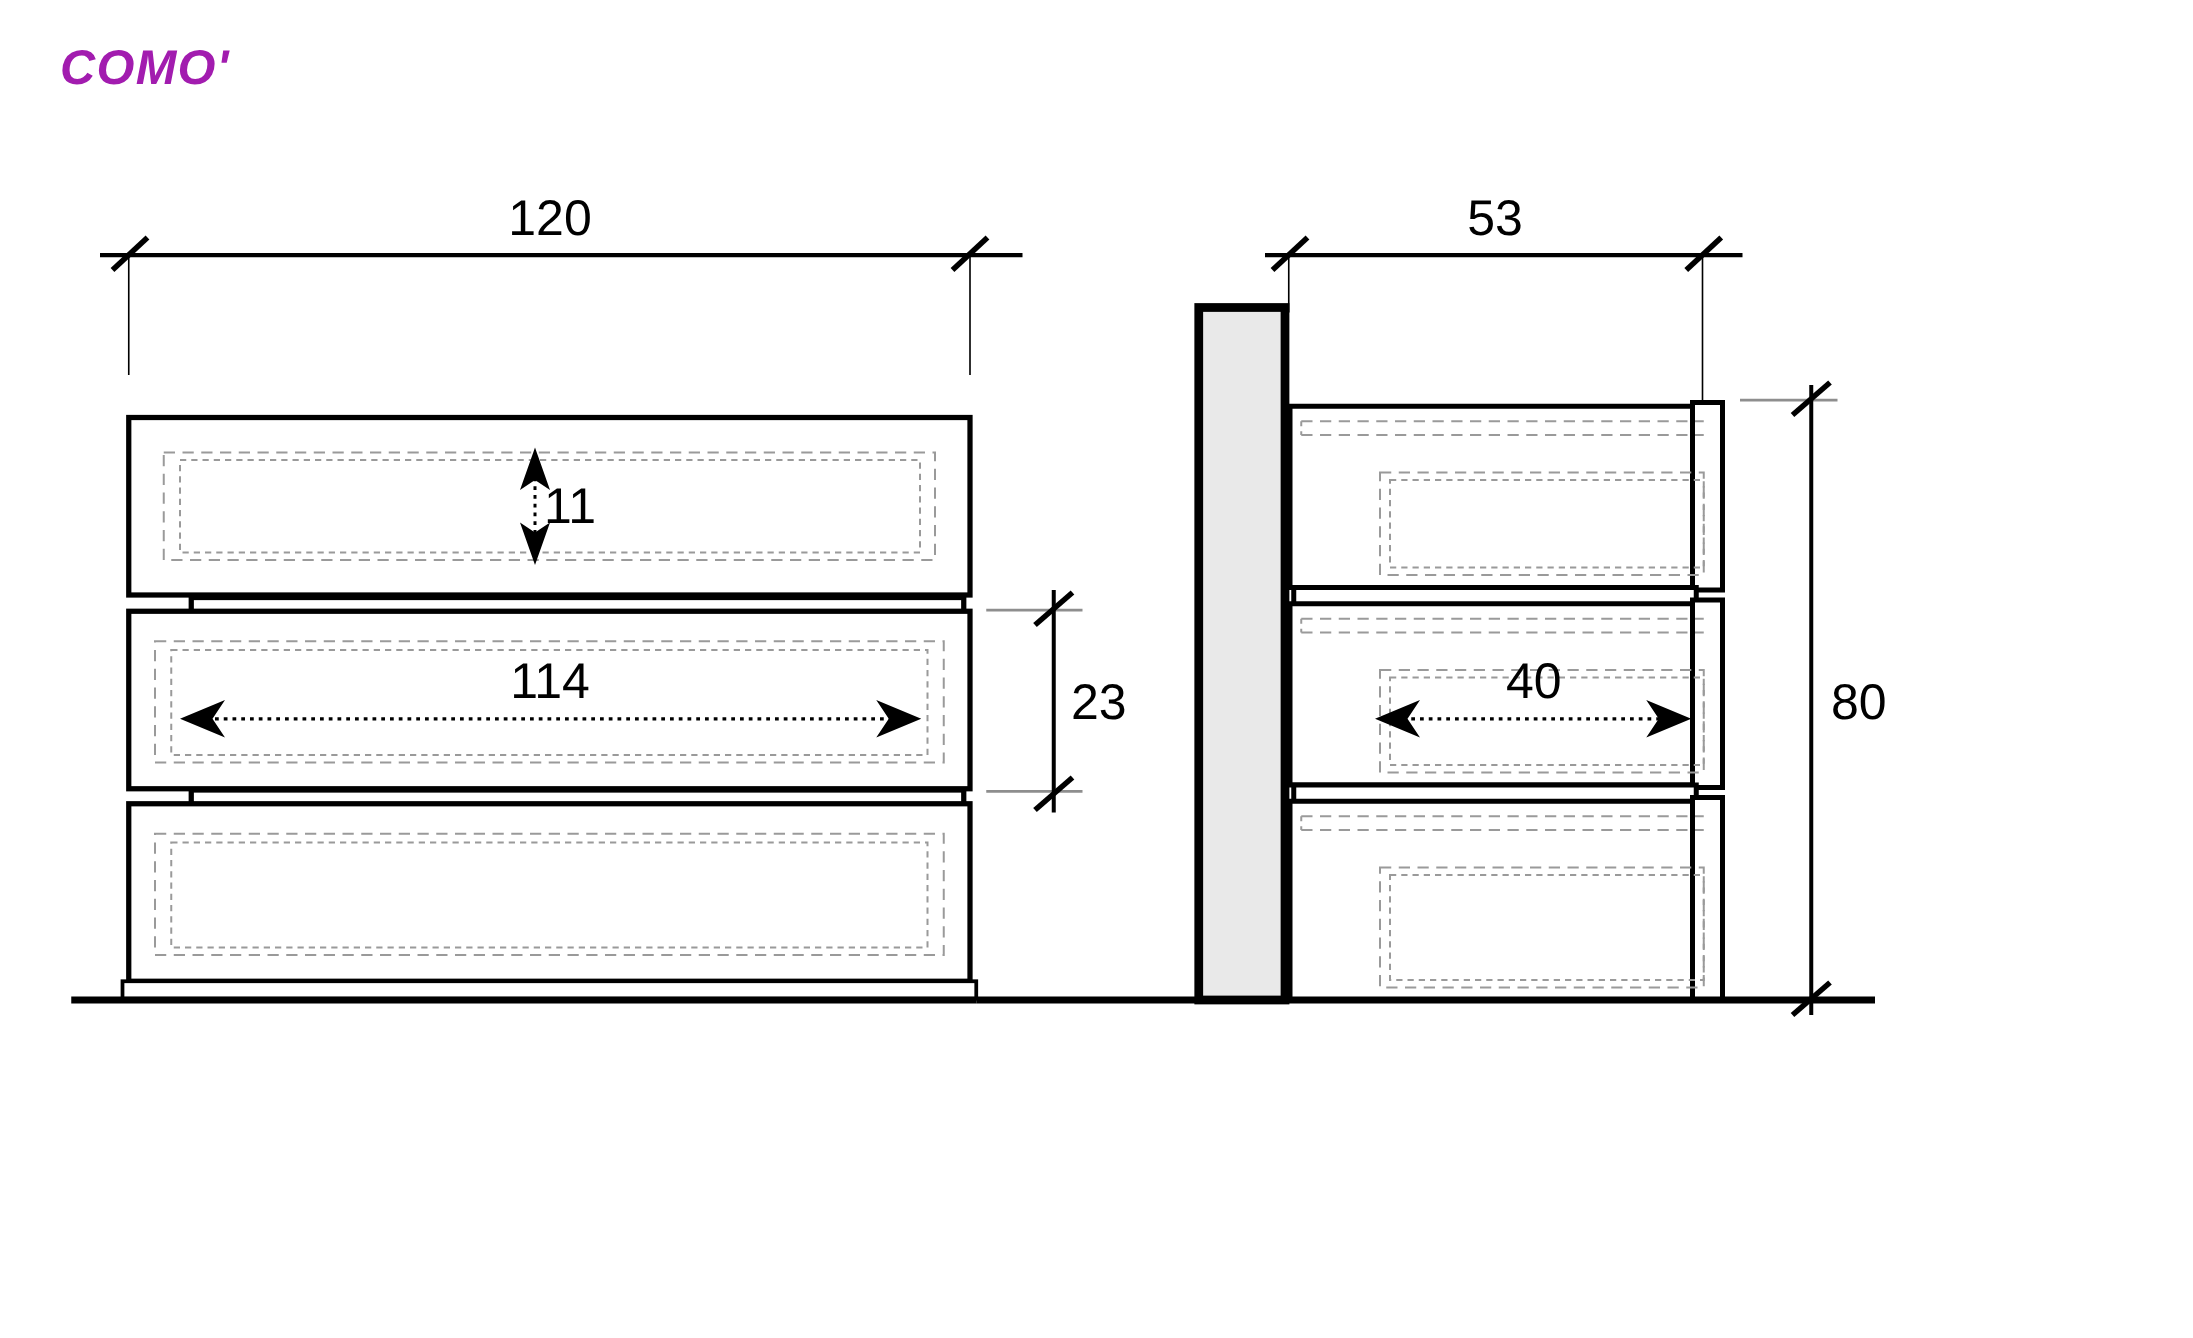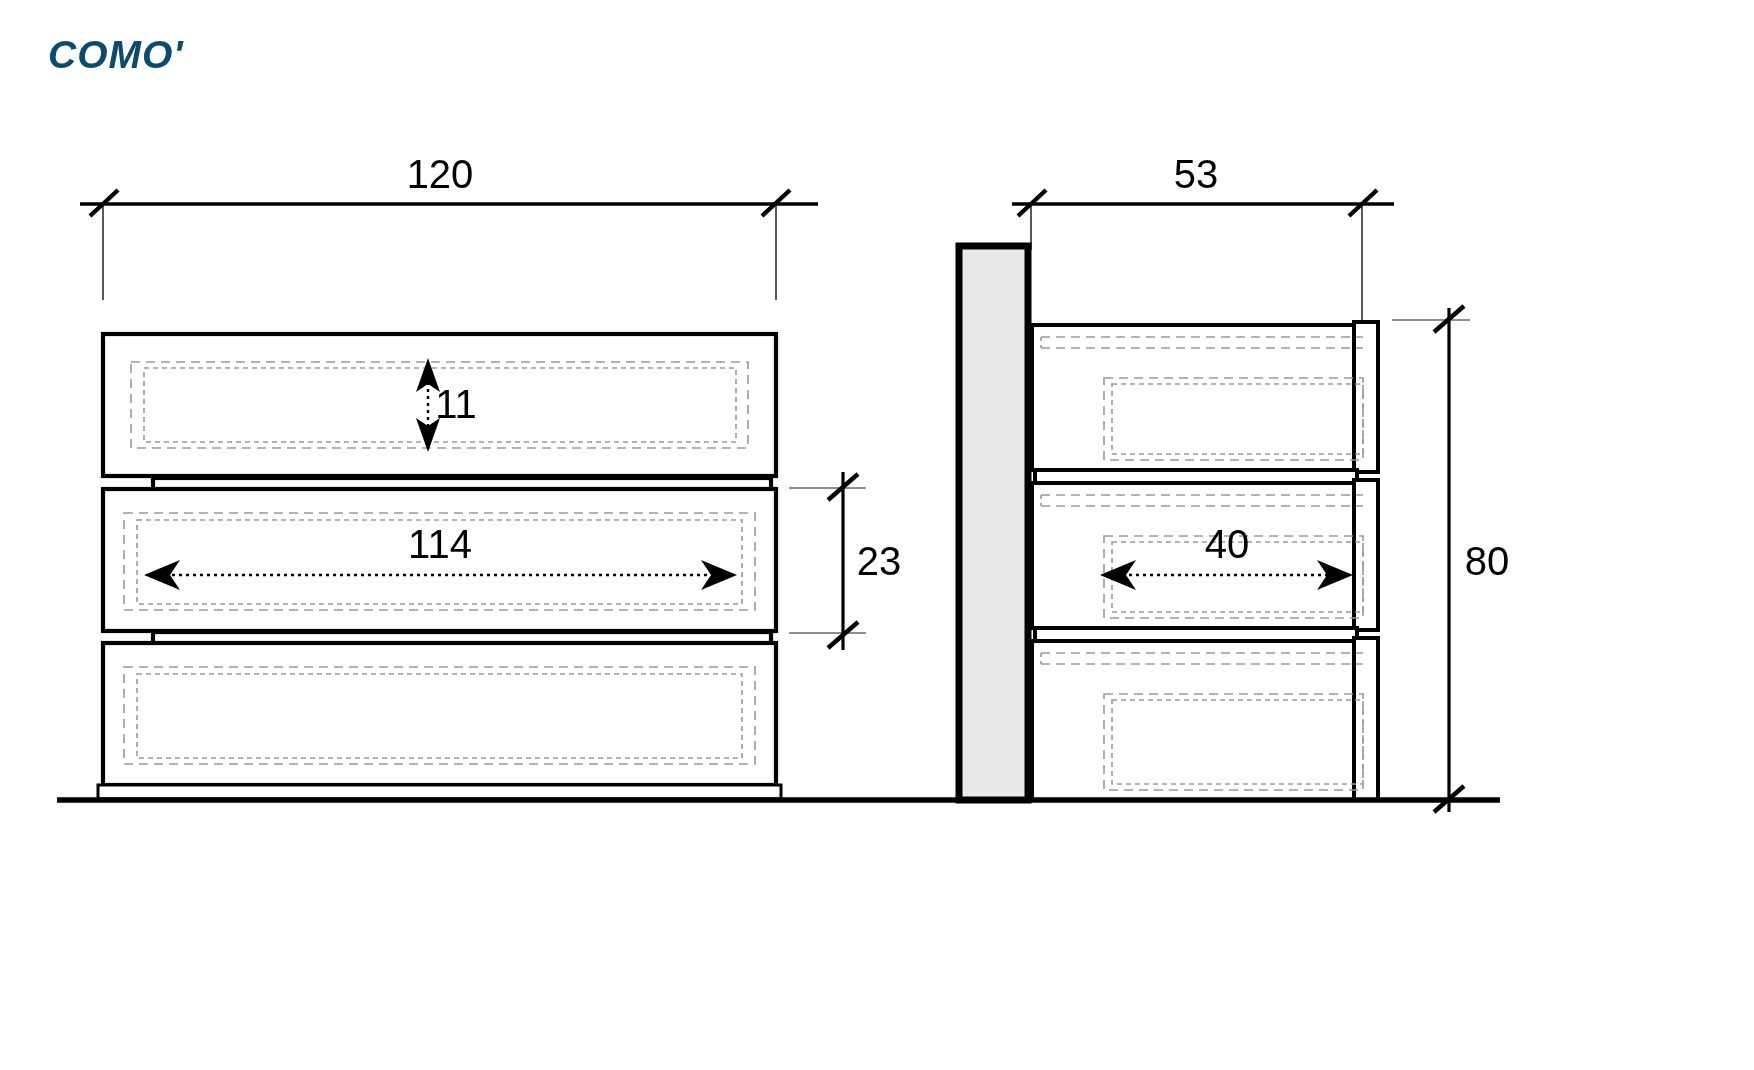--- a/index.html
+++ b/index.html
@@ -12,21 +12,21 @@
   }
   #stage{position:absolute;left:0;top:0;width:1754px;height:1070px;}
   .title{
     position:absolute;
     left:48px;top:33px;
     font-family:"Liberation Sans", sans-serif;
     font-weight:bold;
     font-style:italic;
     font-size:39px;
     letter-spacing:1px;
-    color:#0c4a6e;
+    color:#a21caf;
     white-space:nowrap;
   }
   svg{position:absolute;left:0;top:0;}
   .dimtxt-narrow{
     font-family:"Liberation Sans", sans-serif;
     font-size:40px;
     fill:#000;
     text-anchor:middle;
   }
 </style>

